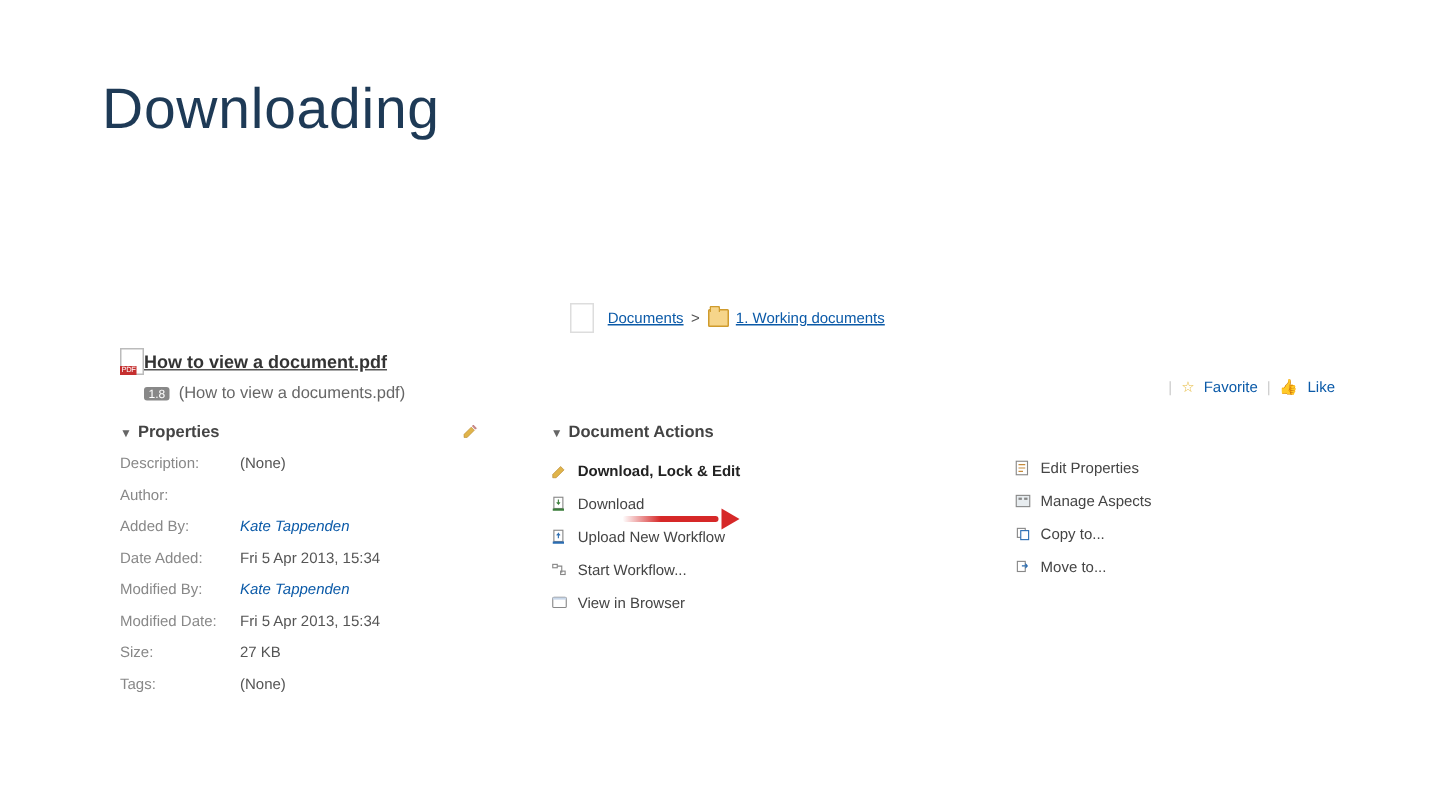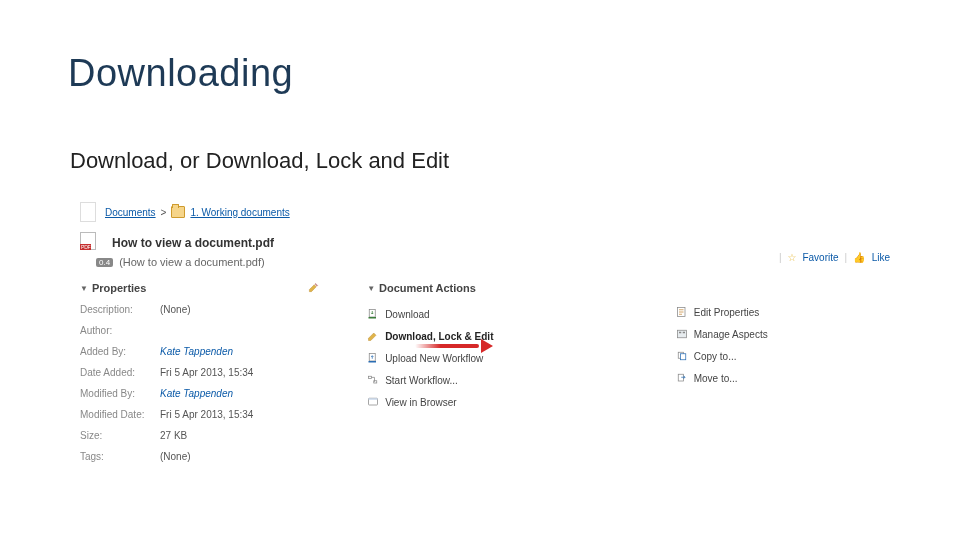--- a/index.html
+++ b/index.html
@@ -41,26 +41,27 @@
     height: 280px;
     font-size: 9px;
     color: #555;
   }
   .breadcrumb {
     display: flex;
     align-items: center;
     gap: 5px;
     font-size: 10px;
     margin-bottom: 10px;
+    justify-content: center;
   }
   .breadcrumb a { color: #0b5aa8; text-decoration: underline; }
   .fdr { display:inline-block; width:12px; height:10px; background:#f6d58a; border:1px solid #cf9b2d; border-radius:1px; position:relative; }
   .fdr::before { content:""; position:absolute; left:0; top:-3px; width:5px; height:3px; background:#f6d58a; border:1px solid #cf9b2d; border-bottom:none; border-radius:1px 1px 0 0; }
   .row2 {
-    display:flex; align-items:flex-end; gap:16px; margin-bottom:6px;
+    display:flex; align-items:center; gap:0; margin-bottom:6px;text-decoration:underline;
   }
   .row2 .doc-title { font-size:12px; font-weight:bold; color:#333; }
   .pdficon {
     width:14px; height:16px; background:#fff; border:1px solid #bbb; position:relative; font-size:6px;
   }
   .pdficon::after { content:"PDF"; position:absolute; left:-1px; bottom:-1px; background:#c52f2f; color:#fff; font-size:5px; padding:0 1px; line-height:6px; letter-spacing:-0.2px;}
   .row3 { display:flex; align-items:center; gap:6px; margin-left:16px; margin-bottom:14px; font-size:11px; color:#666;}
   .verbadge { background:#888; color:#fff; font-size:8px; padding:0 3px; border-radius:2px; }
 
   .toplinks {
@@ -120,39 +121,38 @@
   .docthumb {
     width:18px; height:24px; background:#fff; border:1px solid #ddd; display:inline-block; margin-right:4px;
   }
 </style>
 </head>
 <body>
 
 <div class="slide">
 
   <div class="title">Downloading</div>
-  <div class="subtitle">Download, or Download, Lock and Edit</div>
 
   <div class="screenshot">
 
     <div class="breadcrumb">
       <span class="docthumb" style="width:14px;height:18px;"></span>
       <a href="#">Documents</a>
       <span>&gt;</span>
       <span class="fdr"></span>
       <a href="#">1. Working documents</a>
     </div>
 
     <div class="row2">
       <span class="pdficon"></span>
       <span class="doc-title">How to view a document.pdf</span>
     </div>
     <div class="row3">
-      <span class="verbadge">0.4</span>
-      <span>(How to view a document.pdf)</span>
+      <span class="verbadge">1.8</span>
+      <span>(How to view a documents.pdf)</span>
     </div>
 
     <div class="toplinks">
       <span class="sep">|</span>
       <span class="star">☆</span>
       <a href="#" style="color:#0b5aa8; text-decoration:none;">Favorite</a>
       <span class="sep">|</span>
       <span style="color:#7fa8d4;">👍</span>
       <a href="#" style="color:#0b5aa8; text-decoration:none;">Like</a>
     </div>
@@ -205,38 +205,38 @@
         </div>
       </div>
 
       <div class="col actions" style="position:relative;">
         <div class="section-head">
           <span class="tri">▼</span>
           <span>Document Actions</span>
         </div>
 
         <div class="action-list" style="margin-top:14px;">
+          <div class="action highlight">
+            <span class="ico">
+              <svg viewBox="0 0 16 16">
+                  <path d="M2 11l7-7 3 3-7 7H2v-3z" fill="#e0b44a" stroke="#b8882f" stroke-width="0.6"></path>
+                </svg>
+            </span>
+            <span>Download, Lock &amp; Edit</span>
+          </div>
           <div class="action">
             <span class="ico">
               <svg viewBox="0 0 16 16">
                   <rect x="3" y="2" width="8" height="10" fill="#fff" stroke="#888"></rect>
                   <path d="M7 4v4l-1.5-1.5M7 8l1.5-1.5" stroke="#3a7d3a" stroke-width="1" fill="none"></path>
                   <rect x="2" y="12" width="10" height="2" fill="#3a7d3a"></rect>
                 </svg>
             </span>
             <span>Download</span>
           </div>
-          <div class="action highlight">
-            <span class="ico">
-              <svg viewBox="0 0 16 16">
-                  <path d="M2 11l7-7 3 3-7 7H2v-3z" fill="#e0b44a" stroke="#b8882f" stroke-width="0.6"></path>
-                </svg>
-            </span>
-            <span>Download, Lock &amp; Edit</span>
-          </div>
           <div class="action">
             <span class="ico">
               <svg viewBox="0 0 16 16">
                   <rect x="3" y="2" width="8" height="10" fill="#fff" stroke="#888"></rect>
                   <path d="M7 9V5l-1.5 1.5M7 5l1.5 1.5" stroke="#2a6db3" stroke-width="1" fill="none"></path>
                   <rect x="2" y="12" width="10" height="2" fill="#2a6db3"></rect>
                 </svg>
             </span>
             <span>Upload New Workflow</span>
           </div>

